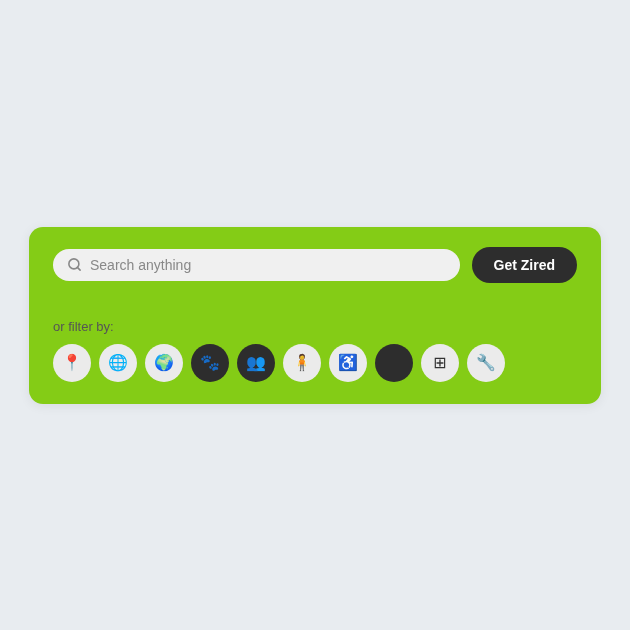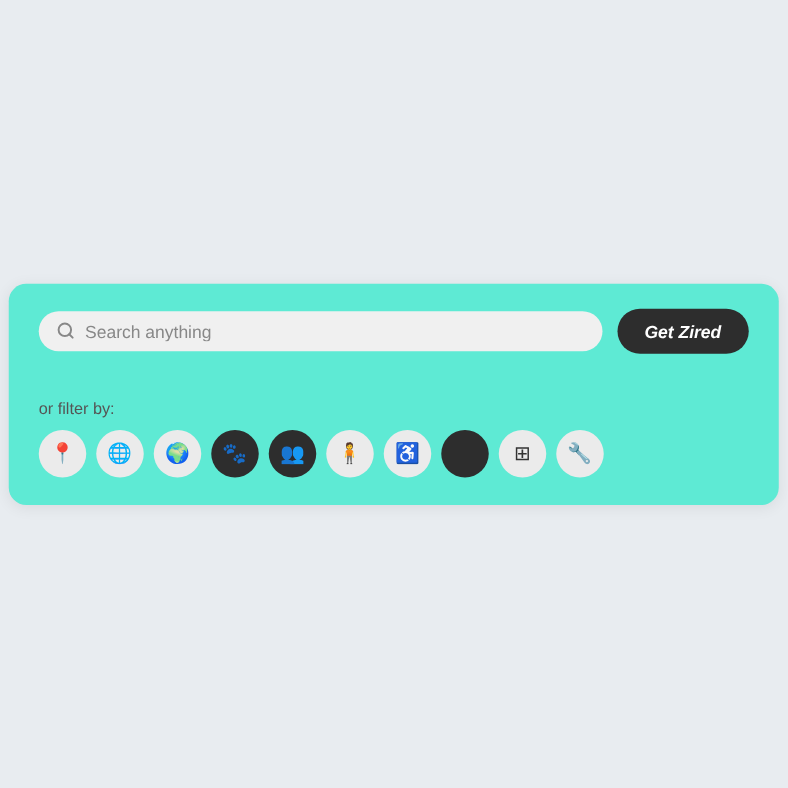--- a/index.html
+++ b/index.html
@@ -12,24 +12,24 @@
       width: 630px;
       height: 630px;
       background-color: #e8ecf0;
       display: flex;
       align-items: center;
       justify-content: center;
       font-family: -apple-system, BlinkMacSystemFont, 'Segoe UI', sans-serif;
     }
 
     .card {
-      background: #5eead4;
+      background: #84cc16;
       border-radius: 14px;
       padding: 20px 24px 22px 24px;
-      width: 616px;
+      width: 572px;
       box-shadow: 0 2px 12px rgba(0,0,0,0.07);
     }
 
     .top-row {
       display: flex;
       align-items: center;
       gap: 12px;
       margin-bottom: 12px;
     }
 
@@ -65,21 +65,20 @@
       background: #2d2d2d;
       color: #ffffff;
       border: none;
       border-radius: 999px;
       padding: 10px 22px;
       font-size: 14px;
       font-weight: 600;
       cursor: pointer;
       white-space: nowrap;
       flex-shrink: 0;
-      font-style: italic;
     }
 
     .filter-label {
       font-size: 13px;
       color: #555;
       margin-bottom: 10px;
       margin-top: 36px;
     }
 
     .filter-icons {

